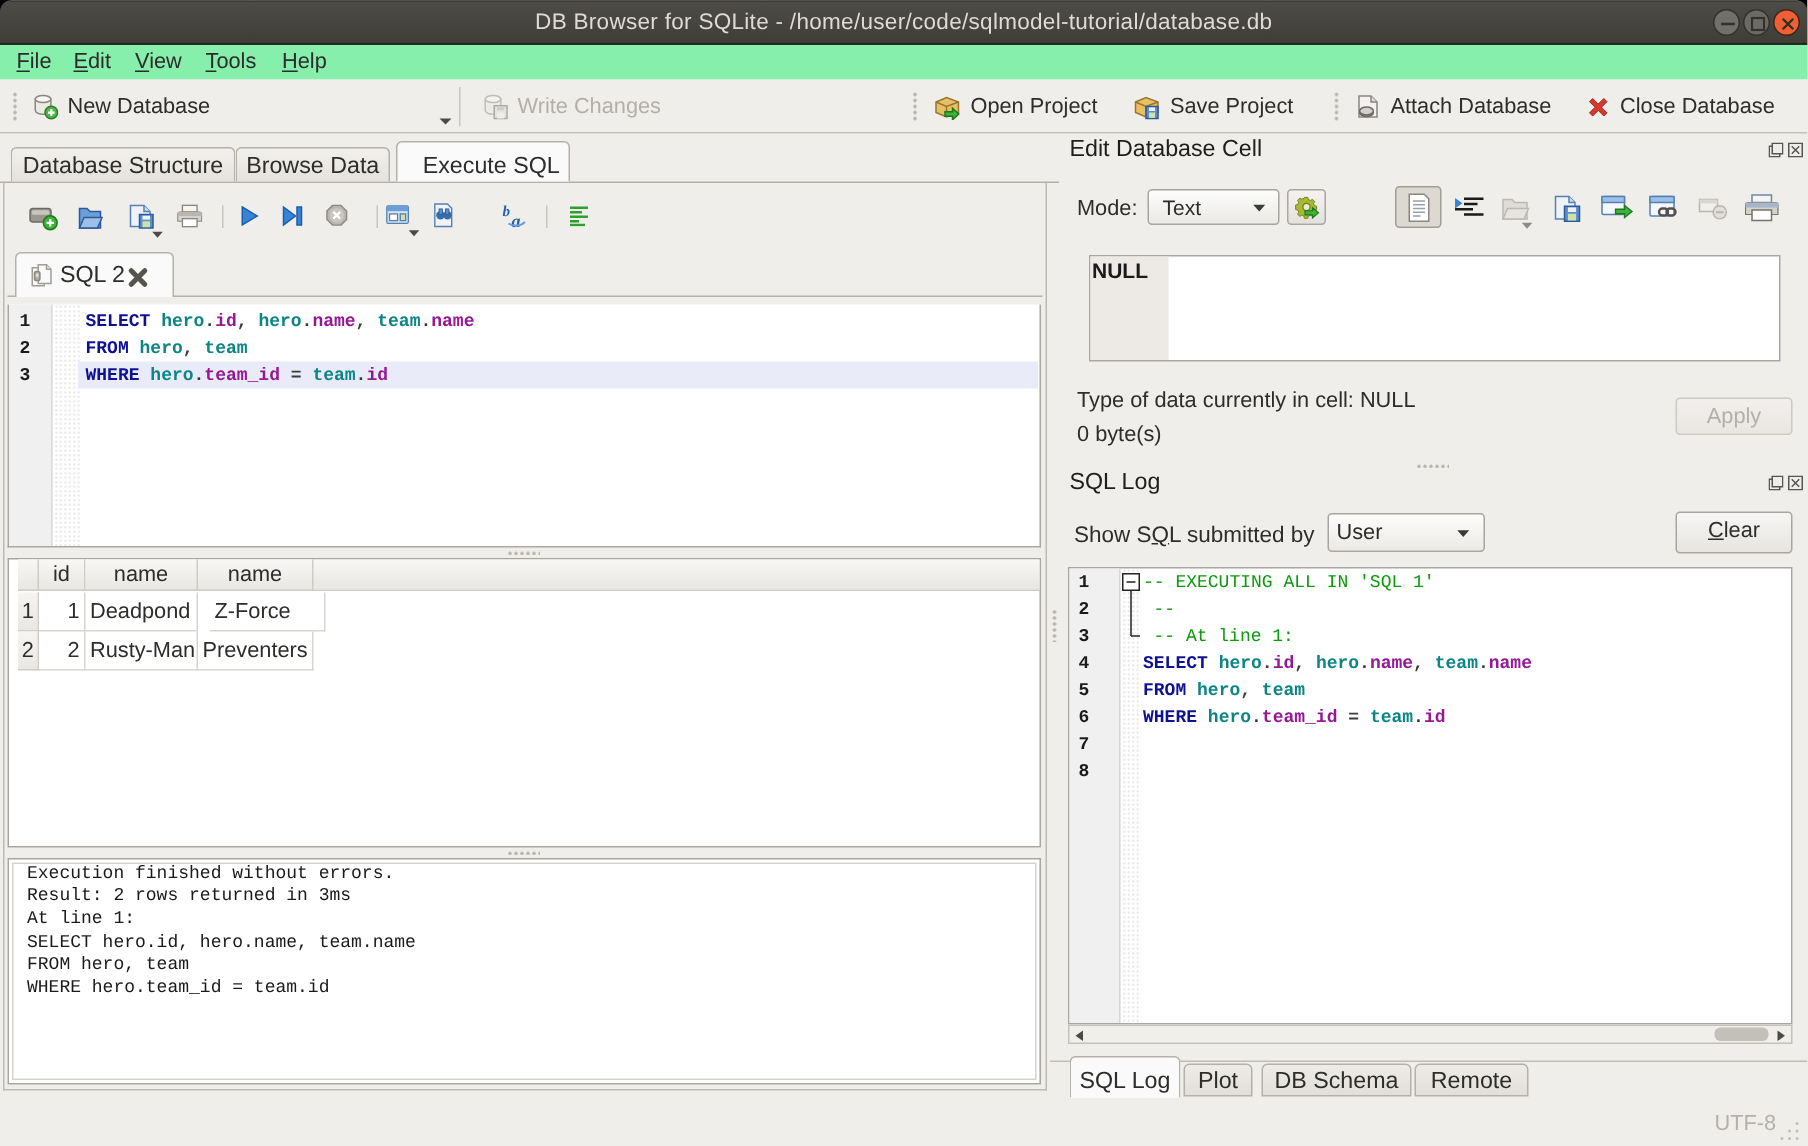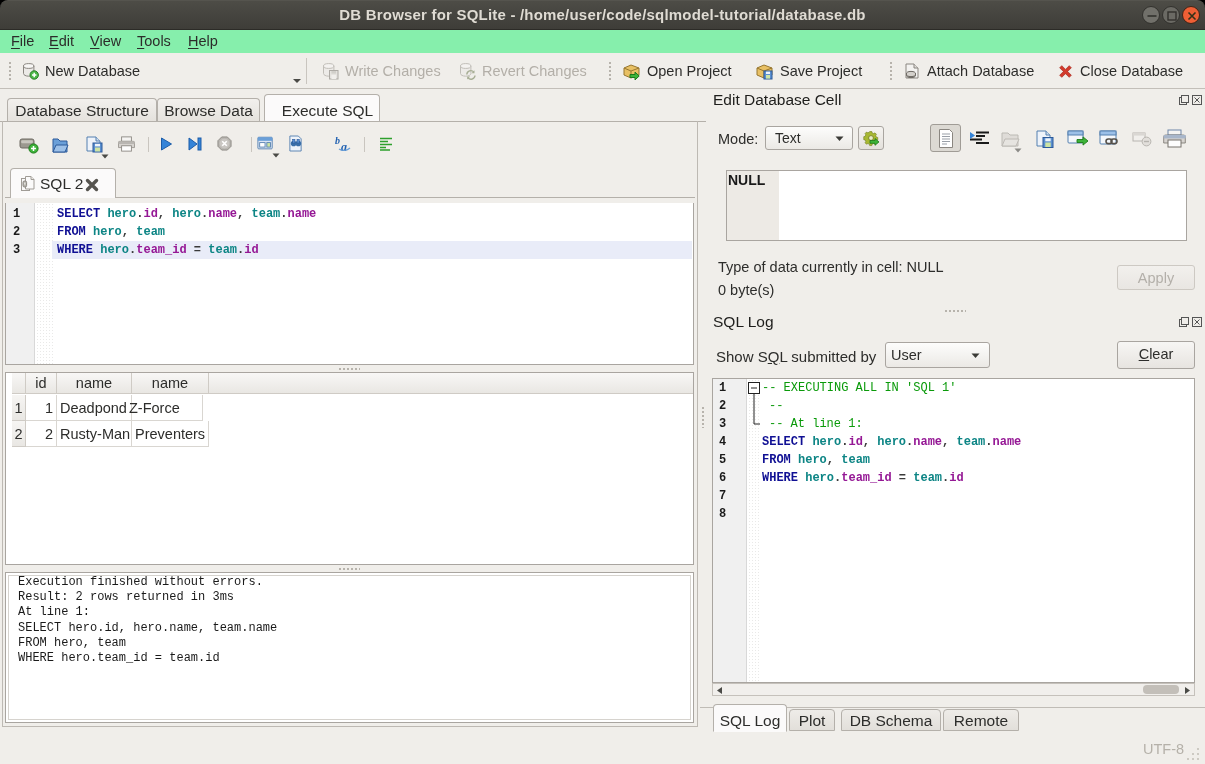--- a/index.html
+++ b/index.html
@@ -5,21 +5,21 @@
 * { margin:0; padding:0; box-sizing:border-box; }
 html,body { width:1205px; height:764px; overflow:hidden; }
 body { font-family:"Liberation Sans", sans-serif; background:#f0eeea; color:#2d2d2b; position:relative; }
 .abs { position:absolute; }
 
 
 #titlebg { top:0; left:0; width:1205px; height:30px; background:#000; }
 #titlebar { top:0; left:0; width:1205px; height:30px;
   background:linear-gradient(#4d4c46,#3e3d38);
   border-radius:8px 8px 0 0; border-top:1px solid #55544e; border-bottom:1px solid #2c2b27; }
-#title { width:100%; text-align:center; top:6px; font-size:15px; font-weight:bold; color:#dfdbd3; letter-spacing:0.2px; }
+#title { width:100%; text-align:center; top:6px; font-size:15px; font-weight:normal; color:#dfdbd3; letter-spacing:0.2px; }
 .winbtn { top:6px; width:18px; height:18px; border-radius:50%; }
 .winbtn svg { position:absolute; left:0; top:0; }
 
 
 #menubar { top:30px; left:0; width:1205px; height:23px; background:#86efac; }
 #menubar span { position:absolute; top:3px; font-size:14.5px; color:#2c2c2a; }
 #menubar u { text-decoration-thickness:1px; text-underline-offset:2px; }
 
 
 #toolbar { top:53px; left:0; width:1205px; height:36px; background:#f0eeea; }
@@ -143,29 +143,20 @@
     </svg>
   <div class="sep" style="left:306px;top:5px;height:26px"></div>
   <div class="tbtn dis" style="left:321px"><svg width="18" height="18" viewBox="0 0 18 18" opacity="0.55">
         <path d="M2.5 4v7.5c0 1.5 2.3 2.7 5.2 2.7s5.2-1.2 5.2-2.7V4z" fill="#eceae7" stroke="#9a968f"></path>
         <ellipse cx="7.7" cy="4" rx="5.2" ry="2.4" fill="#f8f7f5" stroke="#9a968f"></ellipse>
         <rect x="8.5" y="8.5" width="8.5" height="8.5" fill="#dddbd7" stroke="#77736d"></rect>
         <rect x="10.4" y="13" width="4.7" height="4" fill="#f2f1ef"></rect>
         <rect x="10.4" y="9" width="4.7" height="2.6" fill="#b9b6b1"></rect>
       </svg>
     Write Changes</div>
-  <div class="tbtn dis" style="left:458px"><svg width="18" height="18" viewBox="0 0 18 18" opacity="0.55">
-        <path d="M2.5 4v7.5c0 1.5 2.3 2.7 5.2 2.7s5.2-1.2 5.2-2.7V4z" fill="#eceae7" stroke="#9a968f"></path>
-        <ellipse cx="7.7" cy="4" rx="5.2" ry="2.4" fill="#f8f7f5" stroke="#9a968f"></ellipse>
-        <path d="M8.8 12.5a4 4 0 0 1 7-2.5" fill="none" stroke="#6d7a50" stroke-width="1.4"></path>
-        <path d="M16.5 8.2v3h-3z" fill="#6d7a50"></path>
-        <path d="M17 13.5a4 4 0 0 1-7 2.3" fill="none" stroke="#6d7a50" stroke-width="1.4"></path>
-        <path d="M9.2 17.6v-3h3z" fill="#6d7a50"></path>
-      </svg>
-    Revert Changes</div>
   <div class="grip" style="left:608px"></div>
   <div class="tbtn" style="left:622px">
     <svg width="19" height="18" viewBox="0 0 19 18">
         <path d="M2 6l7-3 8 3v7l-8 3-7-3z" fill="#e8c064" stroke="#97762f"></path>
         <path d="M2 6l7 3 8-3M9 9v7" fill="none" stroke="#97762f"></path>
         <path d="M8 12.5h5v-2.4l4.2 3.9-4.2 3.9v-2.4H8z" fill="#3db339" stroke="#1d7a1a"></path>
       </svg>
     Open Project</div>
   <div class="tbtn" style="left:755px">
     <svg width="19" height="18" viewBox="0 0 19 18">
@@ -292,21 +283,21 @@
 <div class="abs" id="rtable">
   <div style="position:absolute;left:6px;top:0;width:681px;height:21px;background:linear-gradient(#f8f7f6,#e9e7e3);border-bottom:1px solid #cfcbc5;"></div>
   <div class="hcell" style="left:6px; width:14px;"></div>
   <div class="hcell" style="left:20px; width:31px;">id</div>
   <div class="hcell" style="left:51px; width:75px;">name</div>
   <div class="hcell" style="left:126px; width:77px;">name</div>
   <div class="rn" style="left:6px; top:22px;">1</div>
   <div class="rn" style="left:6px; top:48px;">2</div>
   <div class="cell" style="left:20px; top:22px; width:31px; text-align:right; padding:0 3px;">1</div>
   <div class="cell" style="left:51px; top:22px; width:75px;">Deadpond</div>
-  <div class="cell" style="left:120px; top:22px; width:77px;">Z-Force</div>
+  <div class="cell" style="left:134px; top:22px; width:77px;">Z-Force</div>
   <div class="cell" style="left:20px; top:48px; width:31px; text-align:right; padding:0 3px;">2</div>
   <div class="cell" style="left:51px; top:48px; width:75px;">Rusty-Man</div>
   <div class="cell" style="left:126px; top:48px; width:77px;">Preventers</div>
 </div>
 
 <div class="abs" id="elog">Execution finished without errors.
 Result: 2 rows returned in 3ms
 At line 1:
 SELECT hero.id, hero.name, team.name
 FROM hero, team

